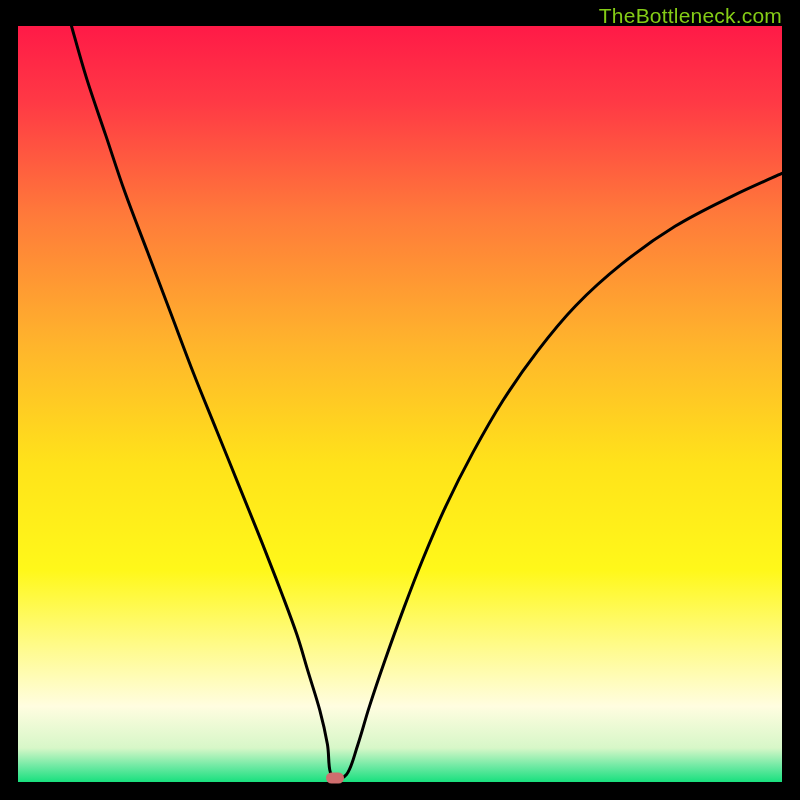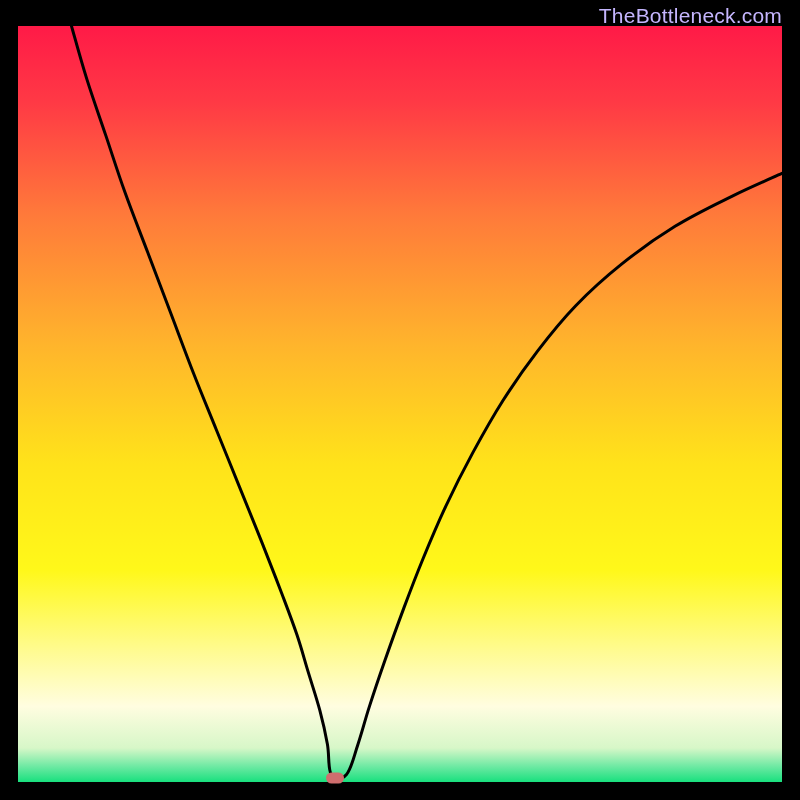--- a/index.html
+++ b/index.html
@@ -31,21 +31,21 @@
     position: absolute;
     left: 0;
     top: 0;
     width: 764px;
     height: 756px;
   }
   .watermark {
     position: absolute;
     top: 4px;
     right: 18px;
-    color: #c4b5fd;
+    color: #84cc16;
     font-size: 21px;
     font-weight: 500;
     letter-spacing: 0.2px;
   }
   .marker {
     position: absolute;
     width: 18px;
     height: 11px;
     border-radius: 6px;
     transform: translate(-50%, -50%);

